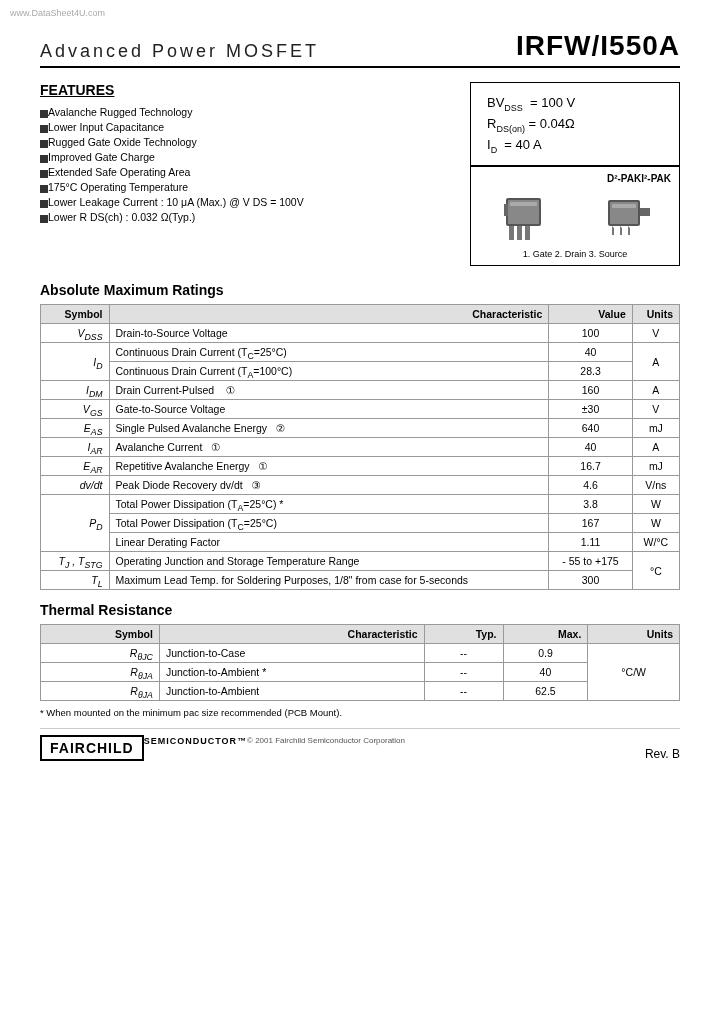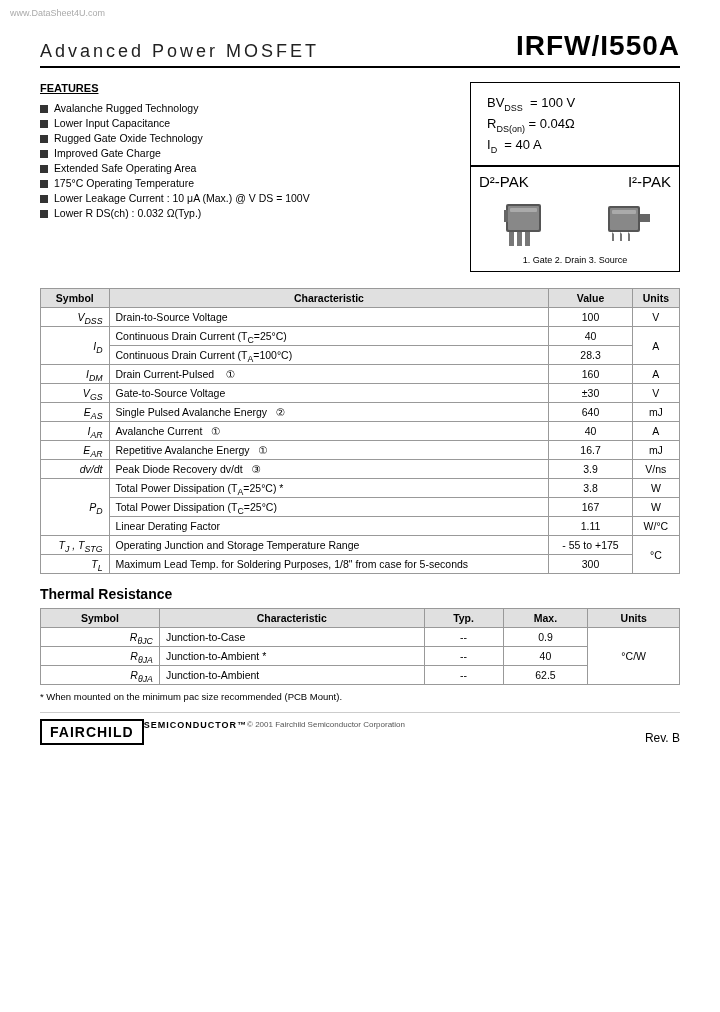--- a/index.html
+++ b/index.html
@@ -47,33 +47,32 @@
     }
     .main-content {
       display: flex;
       gap: 20px;
       margin-bottom: 16px;
     }
     .features-section {
       flex: 1;
     }
     .features-title {
-      font-size: 11px;
+      font-size: 14px;
       font-weight: bold;
       margin-bottom: 8px;
       text-decoration: underline;
     }
     .features-list {
       list-style: none;
       padding: 0;
     }
     .features-list li {
       display: flex;
-      align-items: center;
-      gap: 6px;
+      align-items: flex-end;
       margin-bottom: 3px;
       font-size: 10.5px;
     }
     .bullet {
       display: inline-block;
       width: 8px;
       height: 8px;
       background: #333;
       margin-top: 2px;
       flex-shrink: 0;
@@ -94,23 +93,23 @@
     .spec-line sub, .spec-line sup {
       font-size: 9px;
     }
     .package-box {
       border: 1.5px solid #000;
       padding: 6px 8px;
       text-align: center;
     }
     .package-titles {
       display: flex;
-      justify-content: space-between;
-      font-size: 15px;
-      font-weight: normal;
+      justify-content: flex-end;
+      font-size: 10px;
+      font-weight: bold;
       margin-bottom: 6px;
     }
     .package-images {
       display: flex;
       justify-content: space-around;
       align-items: center;
       gap: 16px;
       margin-bottom: 4px;
     }
     .package-caption {
@@ -129,21 +128,21 @@
     
     table {
       width: 100%;
       border-collapse: collapse;
       font-size: 10.5px;
     }
     table th {
       background: #e0e0e0;
       border: 1px solid #999;
       padding: 3px 6px;
-      text-align: center;
+      text-align: right;
       font-weight: bold;
     }
     table td {
       border: 1px solid #999;
       padding: 3px 6px;
       text-align: center;
     }
     table td.left {
       text-align: left;
     }
@@ -291,20 +290,21 @@
             <rect x="40" y="18" width="10" height="8" fill="#666"></rect>
 
             <rect x="12" y="14" width="24" height="4" fill="#aaa" rx="1"></rect>
           </svg>
         </div>
         <div class="package-caption">1. Gate  2. Drain  3. Source</div>
       </div>
     </div>
   </div>
 
+  <div class="section-title">Absolute Maximum Ratings</div>
   <table>
     <thead>
       <tr>
         <th>Symbol</th>
         <th>Characteristic</th>
         <th>Value</th>
         <th>Units</th>
       </tr>
     </thead>
     <tbody>
@@ -350,21 +350,21 @@
       </tr>
       <tr>
         <td class="symbol">E<sub>AR</sub></td>
         <td class="left">Repetitive Avalanche Energy &nbsp; ①</td>
         <td>16.7</td>
         <td>mJ</td>
       </tr>
       <tr>
         <td class="symbol">dv/dt</td>
         <td class="left">Peak Diode Recovery dv/dt &nbsp; ③</td>
-        <td>3.9</td>
+        <td>4.6</td>
         <td>V/ns</td>
       </tr>
       <tr>
         <td class="symbol" rowspan="3">P<sub>D</sub></td>
         <td class="left">Total Power Dissipation (T<sub>A</sub>=25°C) *</td>
         <td>3.8</td>
         <td>W</td>
       </tr>
       <tr>
         <td class="left">Total Power Dissipation (T<sub>C</sub>=25°C)</td>

